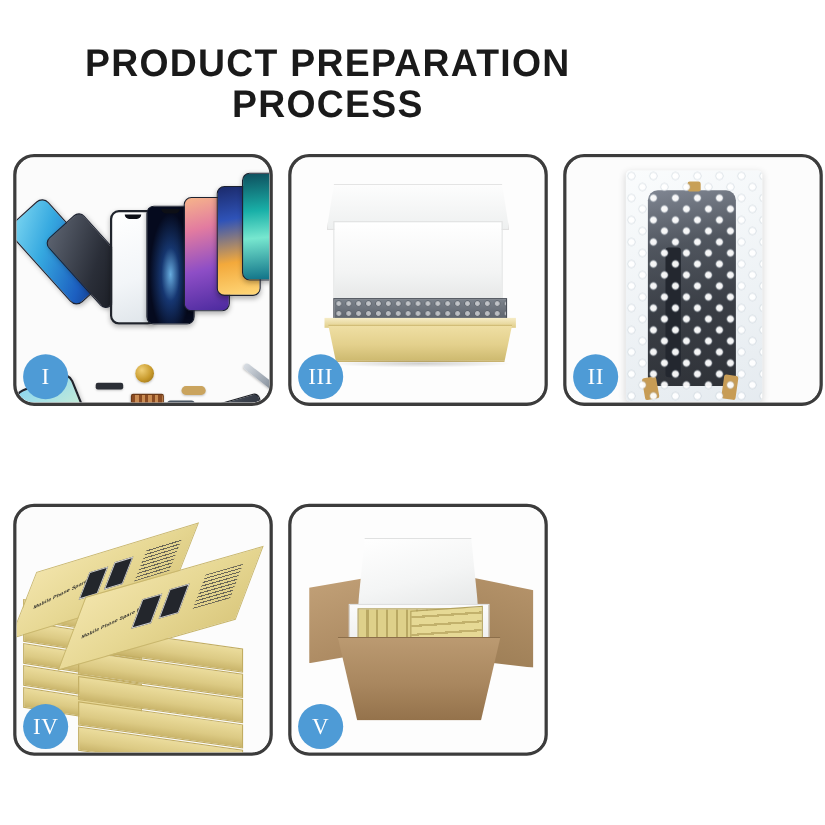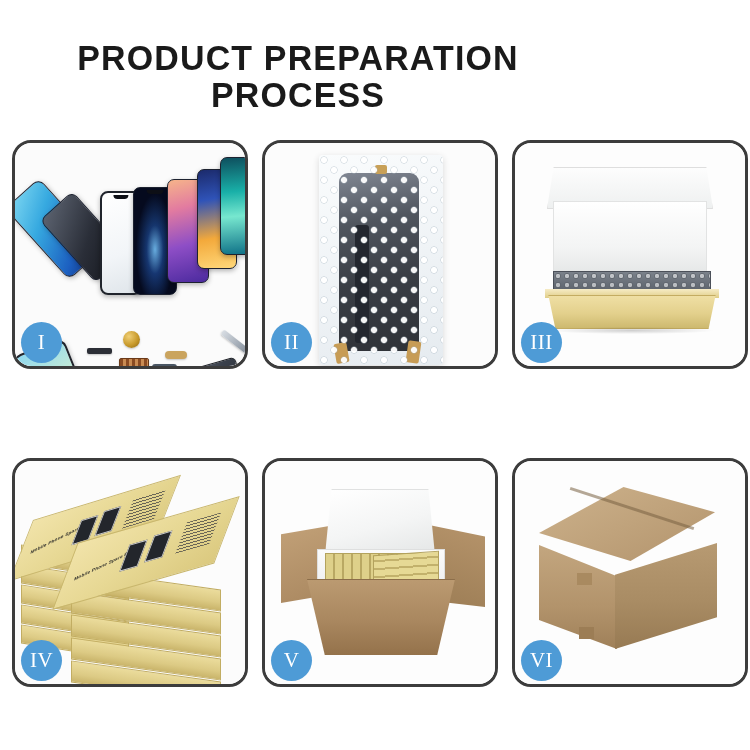--- a/index.html
+++ b/index.html
@@ -349,46 +349,46 @@
         <div class="part p-hous"></div>
         <div class="part p-driver"></div>
 
       </div>
     </div>
     <div class="badge">I</div>
   </div>
 
   <div class="panel">
     <div class="panel-inner">
+      <div class="scene3">
+        <div class="b3-lid"></div>
+        <div class="b3-foam"></div>
+        <div class="b3-grey"></div>
+        <div class="b3-rim"></div>
+        <div class="b3-front"></div>
+        <div class="b3-shadow"></div>
+      </div>
+    </div>
+    <div class="badge">III</div>
+  </div>
+
+  <div class="panel">
+    <div class="panel-inner">
       <div class="scene2">
         <div class="bubble-bag">
           <div class="screen-in"></div>
           <div class="flex-strip"></div>
           <div class="tab-top"></div>
           <div class="tab-l"></div>
           <div class="tab-r"></div>
           <div class="bubbles"></div>
         </div>
       </div>
     </div>
     <div class="badge">II</div>
-  </div>
-
-  <div class="panel">
-    <div class="panel-inner">
-      <div class="scene3">
-        <div class="b3-lid"></div>
-        <div class="b3-foam"></div>
-        <div class="b3-grey"></div>
-        <div class="b3-rim"></div>
-        <div class="b3-front"></div>
-        <div class="b3-shadow"></div>
-      </div>
-    </div>
-    <div class="badge">III</div>
   </div>
 
   <div class="panel">
     <div class="panel-inner">
       <div class="scene4">
 
         <div class="stk stk-side" style="left:6px;  top:92px;  width:108px; height:19px; transform:skewY(9deg);"></div>
         <div class="stk stk-side" style="left:6px;  top:112px; width:108px; height:19px; transform:skewY(9deg);"></div>
         <div class="stk stk-side" style="left:6px;  top:132px; width:108px; height:19px; transform:skewY(9deg);"></div>
         <div class="stk stk-side" style="left:6px;  top:152px; width:108px; height:19px; transform:skewY(9deg);"></div>
@@ -427,27 +427,14 @@
         <div class="c5-foamlid"></div>
         <div class="c5-foambox"></div>
         <div class="c5-items"></div>
         <div class="c5-items2"></div>
         <div class="c5-body"></div>
       </div>
     </div>
     <div class="badge">V</div>
   </div>
 
-  <div class="panel">
-    <div class="panel-inner">
-      <div class="scene6">
-        <div class="c6-top"></div>
-        <div class="c6-left"></div>
-        <div class="c6-right"></div>
-        <div class="c6-seam"></div>
-        <div class="c6-tape1"></div>
-        <div class="c6-tape2"></div>
-      </div>
-    </div>
-    <div class="badge">VI</div>
-  </div>
 
 </div>
 
 </body></html>

